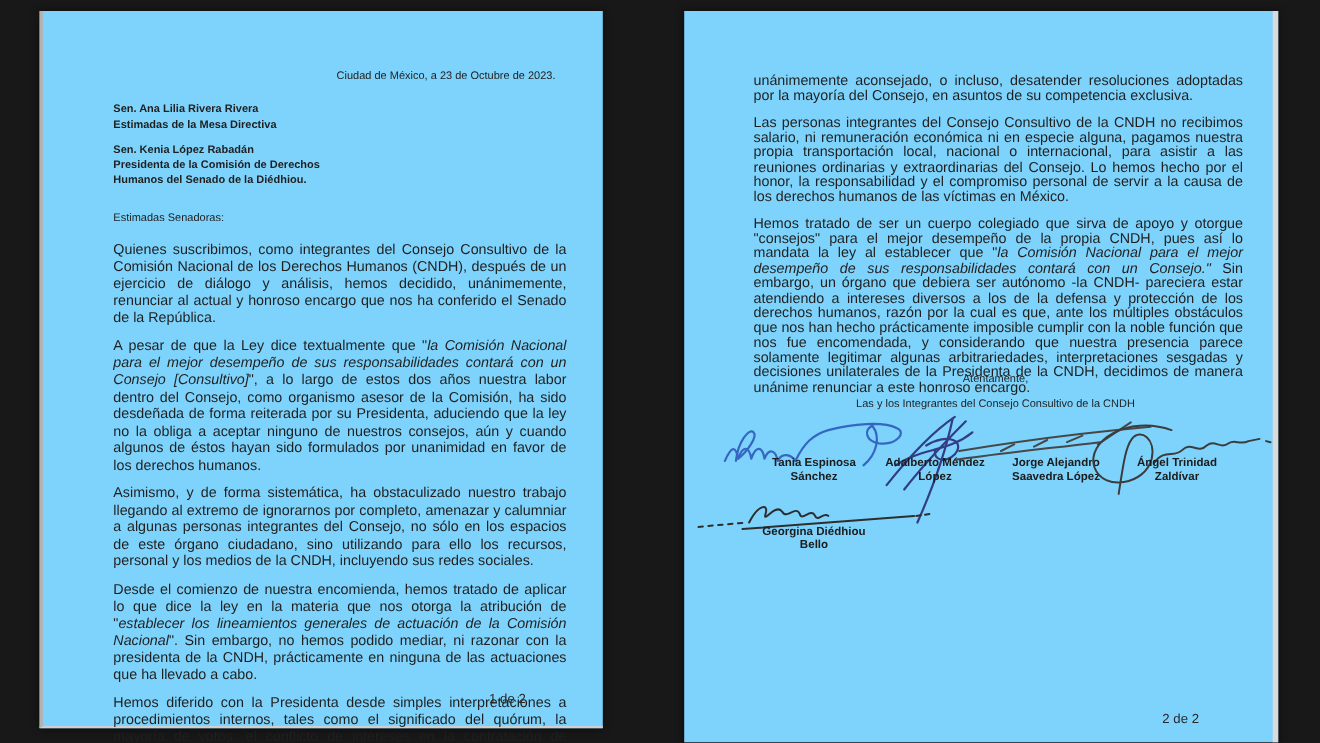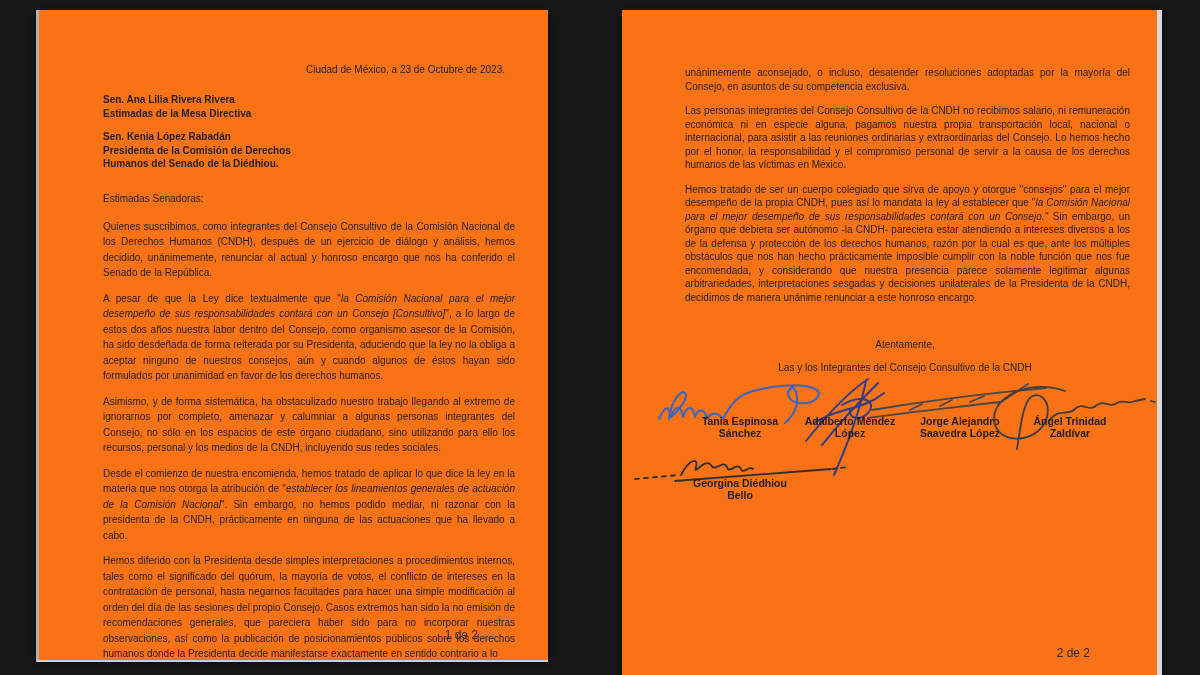--- a/index.html
+++ b/index.html
@@ -1,28 +1,28 @@
 <!DOCTYPE html>
 <html><head>
 <meta charset="utf-8">
 <style>
   html,body{margin:0;padding:0;background:#181818;}
   .stage{position:relative;width:1200px;height:675px;background:#181818;overflow:hidden;
          font-family:"Liberation Sans",sans-serif;}
-  .page{position:absolute;background:#f97316;color:#1f1f1f;box-sizing:border-box;
+  .page{position:absolute;background:#7dd3fc;color:#1f1f1f;box-sizing:border-box;
         box-shadow:0 1px 8px rgba(0,0,0,.6);}
   .page-1{left:36px;top:10px;width:512px;height:652px;
           padding:54px 33px 0 64px;border-left:3px solid #b2b2b2;border-bottom:2px solid #cfcfcf;}
   .page-2{left:622px;top:10px;width:540px;height:700px;
           padding:56px 27px 0 63px;border-right:5px solid #dadada;}
   .date{font-size:10px;text-align:right;margin:0 10px 18px 0;}
   .recipient{font-size:10px;font-weight:bold;line-height:13.5px;margin:0 0 10px 0;}
   .recipient.second{margin-bottom:22px;}
   .salutation{font-size:10px;margin:0 0 15px 0;}
-  .par{font-size:10px;line-height:15.5px;text-align:justify;margin:0 0 10px 0;}
+  .par{font-size:13px;line-height:15.5px;text-align:justify;margin:0 0 10px 0;}
   .page-2 .par{line-height:13.5px;margin-bottom:11px;}
   .page-footer{position:absolute;font-size:12px;color:#2a2a2a;}
   .f1{top:618px;right:70px;}
   .f2{top:636px;right:67px;}
   .sig-block{position:absolute;top:328px;left:63px;right:32px;text-align:center;}
   .closing{font-size:10px;margin:1px 0 12px 0;}
   .group-line{font-size:10px;margin:0 0 4px 0;}
   .sig-grid{display:grid;grid-template-columns:1fr 1fr 1fr 1fr;}
   .sig-cell{position:relative;height:62px;}
   .sig-cell svg{position:absolute;left:50%;transform:translateX(-50%);overflow:visible;}

